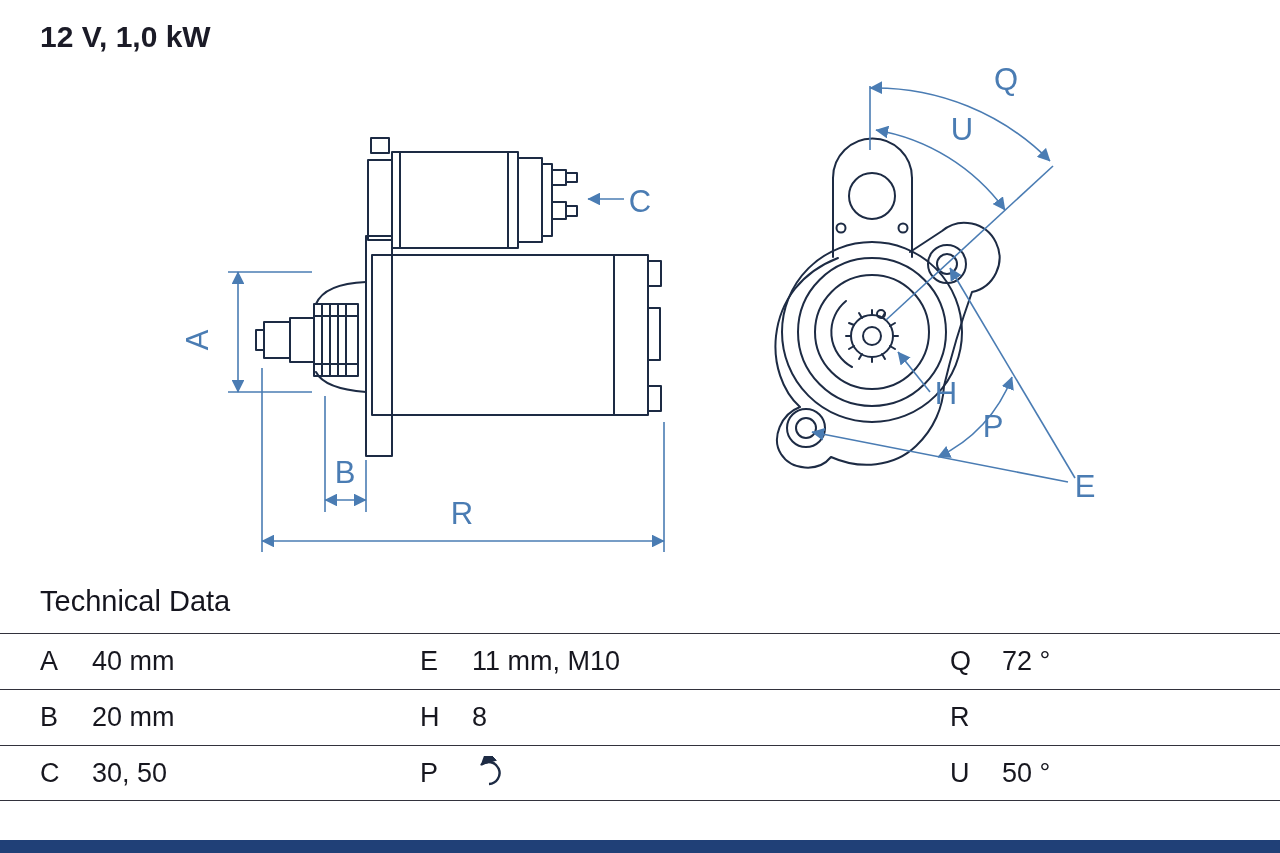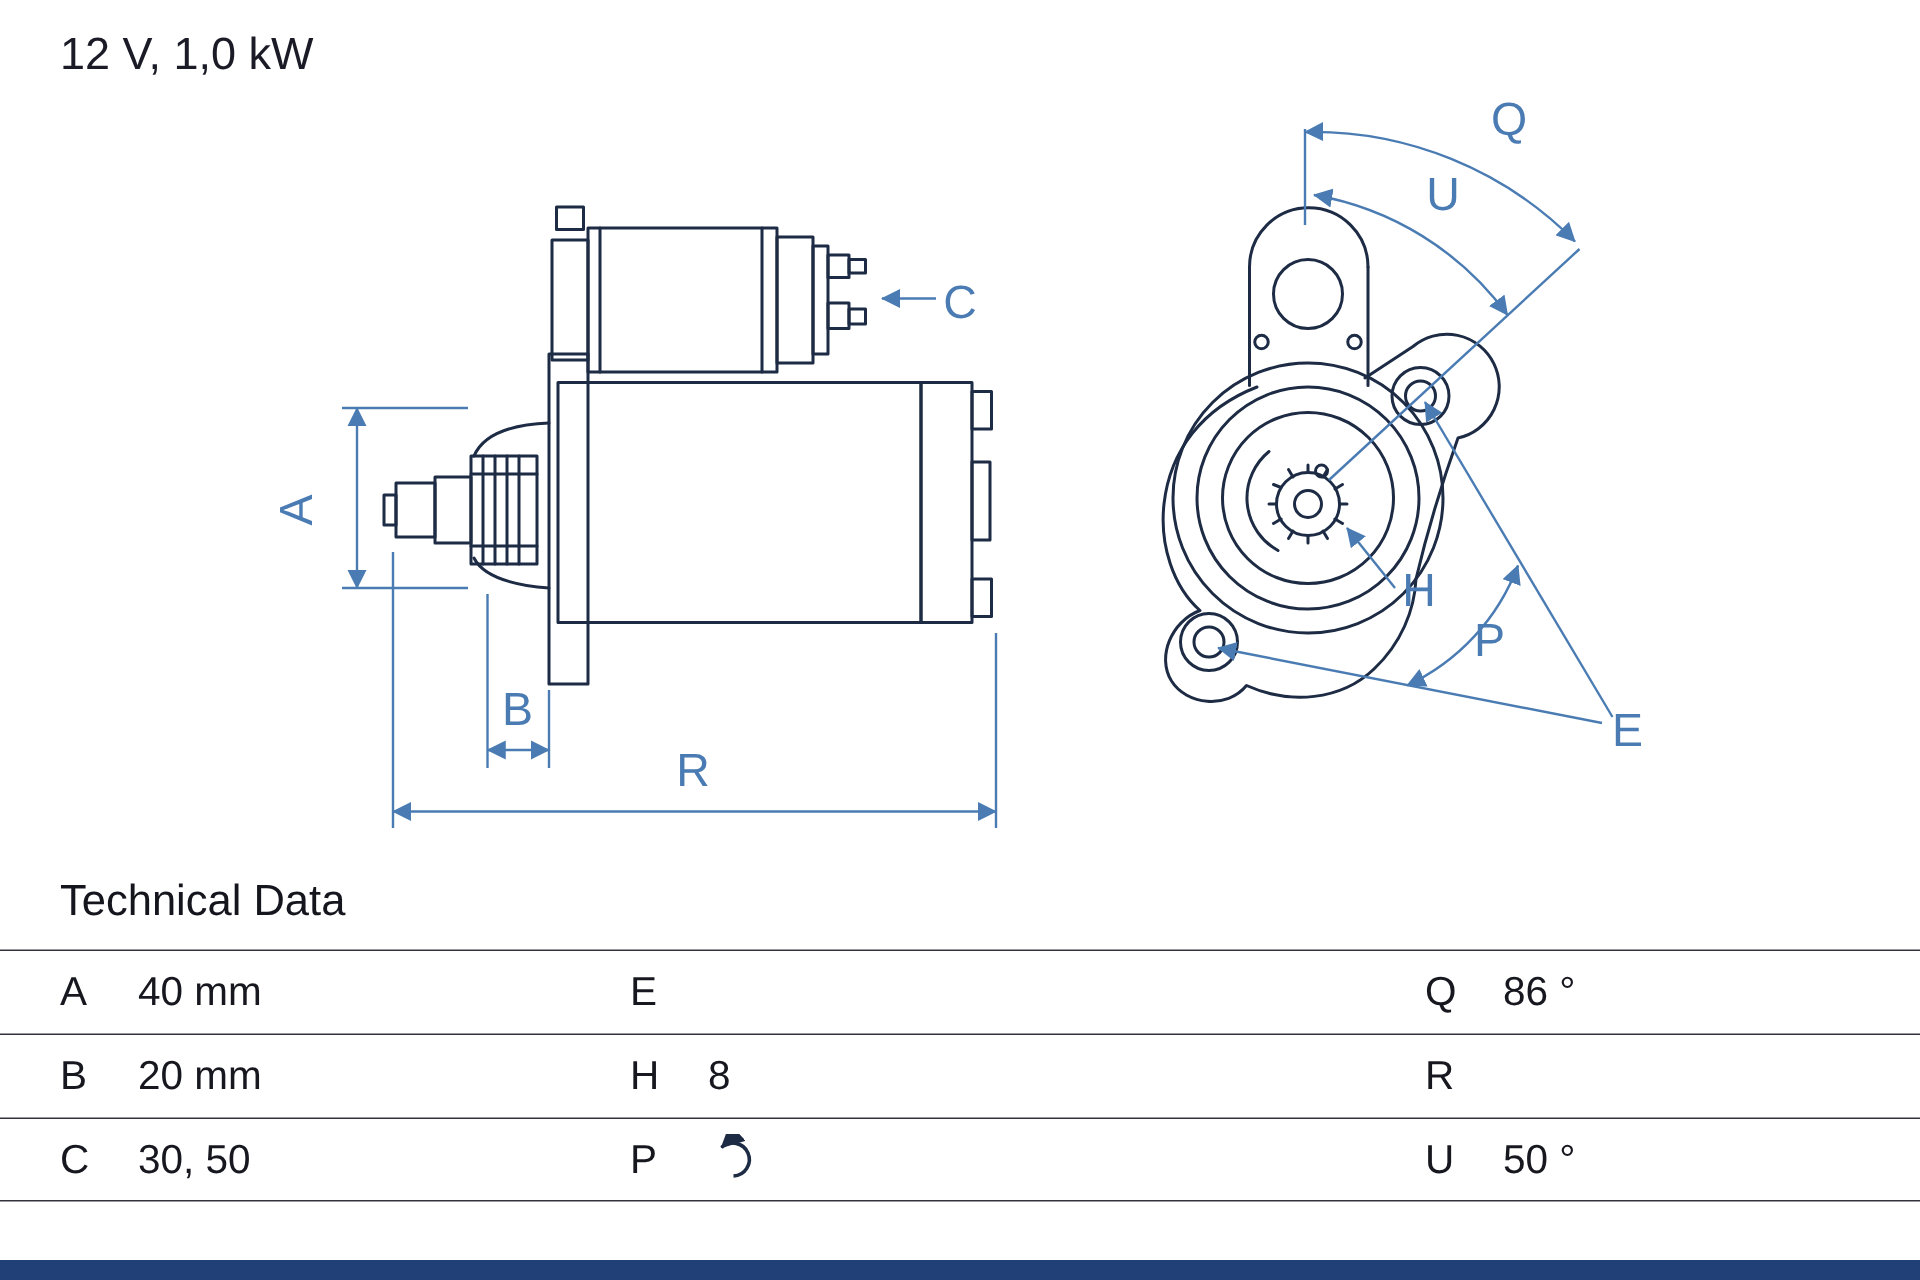--- a/index.html
+++ b/index.html
@@ -2,21 +2,21 @@
 <html style="--part: #1d2b44; --dim: #4a7cb3;"><head>
 <meta charset="utf-8">
 <style>
   :root{
     --part:#1d2b44;
     --dim:#4a7cb3;
   }
   *{box-sizing:border-box;margin:0;padding:0}
   html,body{width:1280px;height:853px;background:#ffffff;overflow:hidden;
     font-family:"Liberation Sans",sans-serif;color:#17171f;position:relative}
-  .page-title{position:absolute;left:40px;top:20px;font-size:30px;font-weight:400;color:#1b1b27}
+  .page-title{position:absolute;left:40px;top:20px;font-size:30px;font-weight:700;color:#1b1b27}
   .drawing{position:absolute;left:0;top:0;width:1280px;height:575px}
   .p{stroke:var(--part);stroke-width:2;fill:none;stroke-linejoin:round;stroke-linecap:round}
   .d{stroke:var(--dim);stroke-width:1.6;fill:none}
   .dim-label{fill:var(--dim);font-size:31px;font-family:"Liberation Sans",sans-serif}
   .arrow-blue{fill:var(--dim)}
   .arrow-dark{fill:var(--part)}
   .section-heading{position:absolute;left:40px;top:585px;font-size:29px;font-weight:normal;color:#15151e}
   .tech-table{position:absolute;left:0;top:633px;width:1280px;font-size:27px}
   .t-row{display:flex;height:56px;align-items:center;border-top:1.5px solid #32323c}
   .t-row:last-child{border-bottom:1.5px solid #32323c}
@@ -173,24 +173,25 @@
 <div class="section-heading">Technical Data</div>
 
 <div class="tech-table">
   <div class="t-row">
     <div class="t-cell g1">
       <span class="t-key">A</span>
       <span class="t-val">40 mm</span>
     </div>
     <div class="t-cell g2">
       <span class="t-key">E</span>
+      <span class="t-val">11 mm, M10</span>
     </div>
     <div class="t-cell g3">
       <span class="t-key">Q</span>
-      <span class="t-val">86 °</span>
+      <span class="t-val">72 °</span>
     </div>
   </div>
   <div class="t-row">
     <div class="t-cell g1">
       <span class="t-key">B</span>
       <span class="t-val">20 mm</span>
     </div>
     <div class="t-cell g2">
       <span class="t-key">H</span>
       <span class="t-val">8</span>

